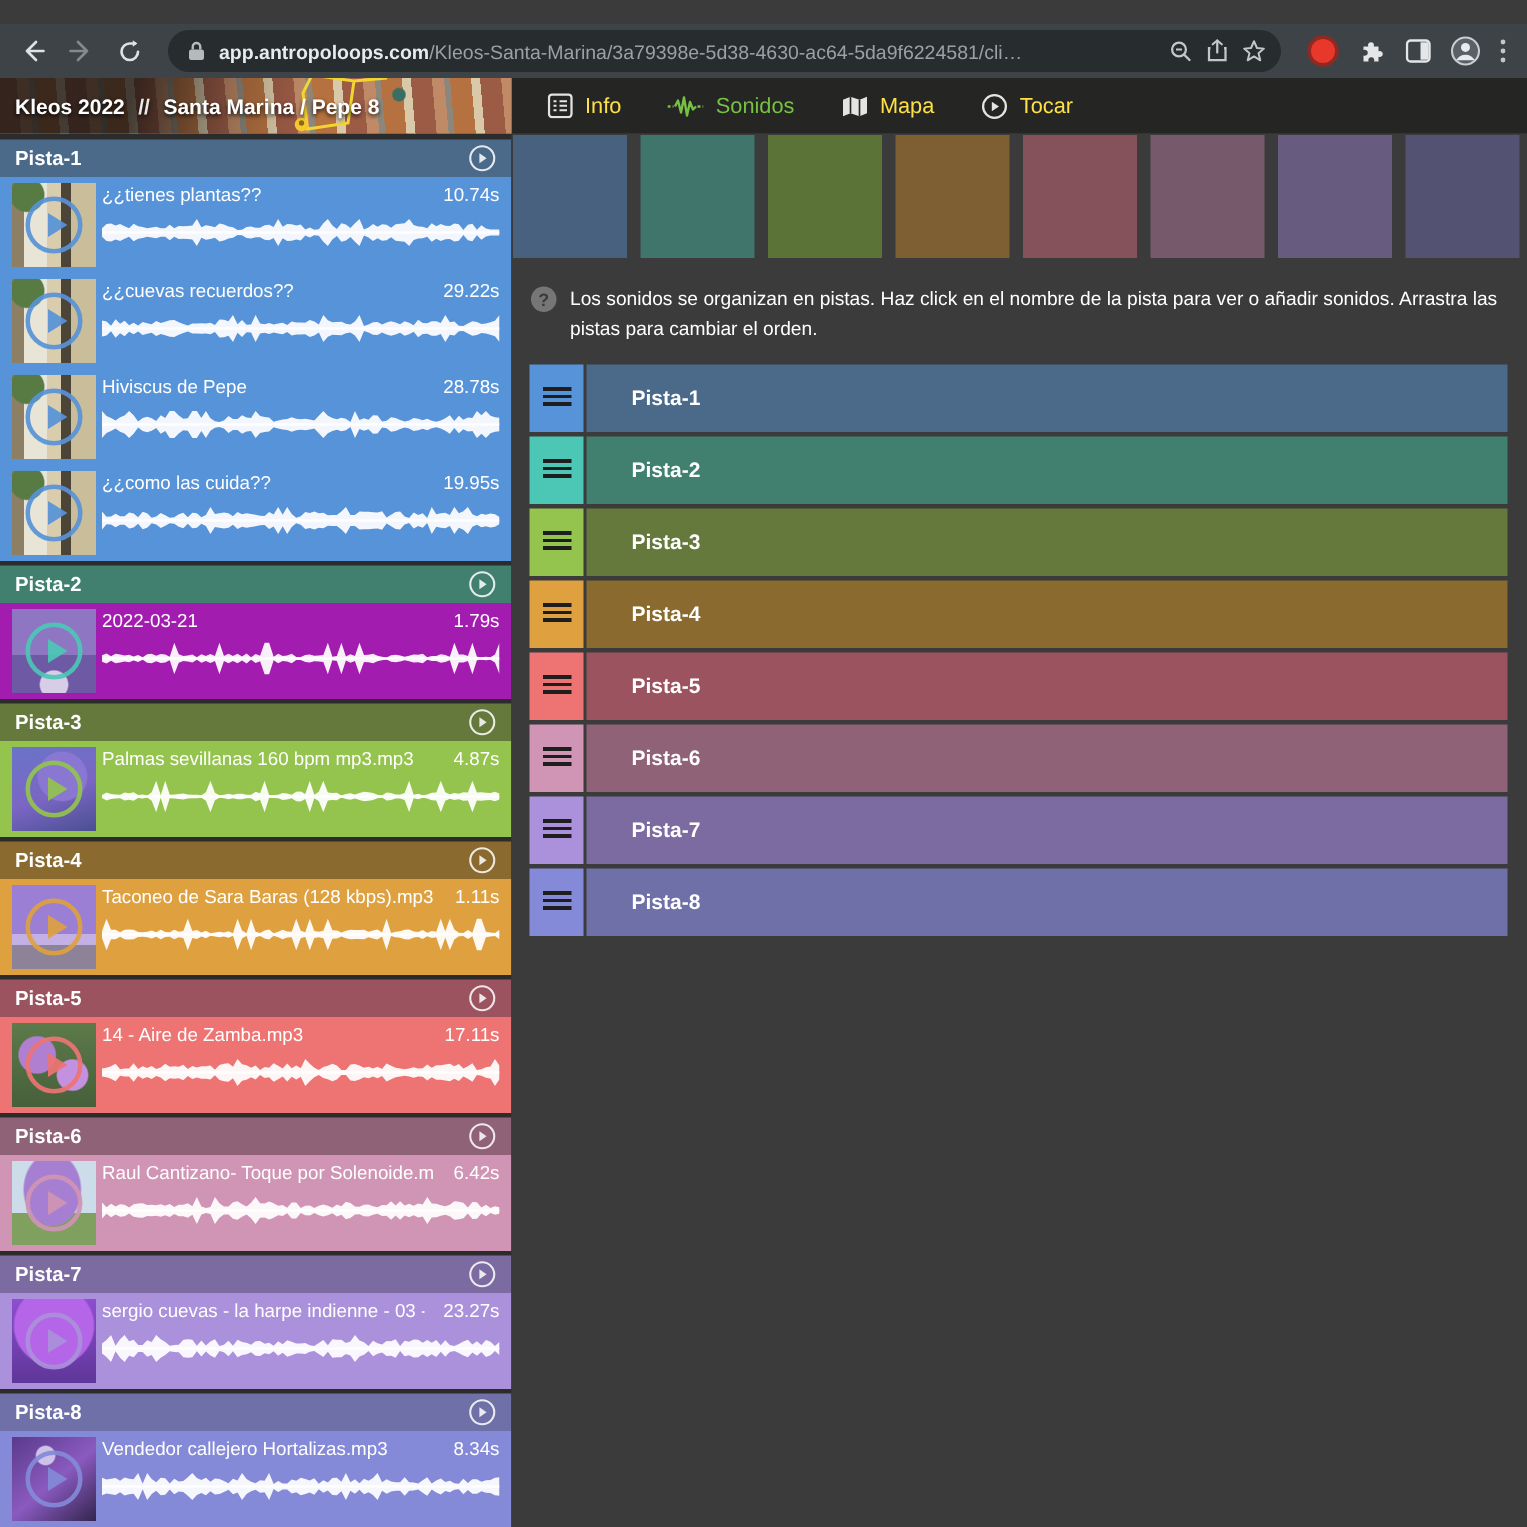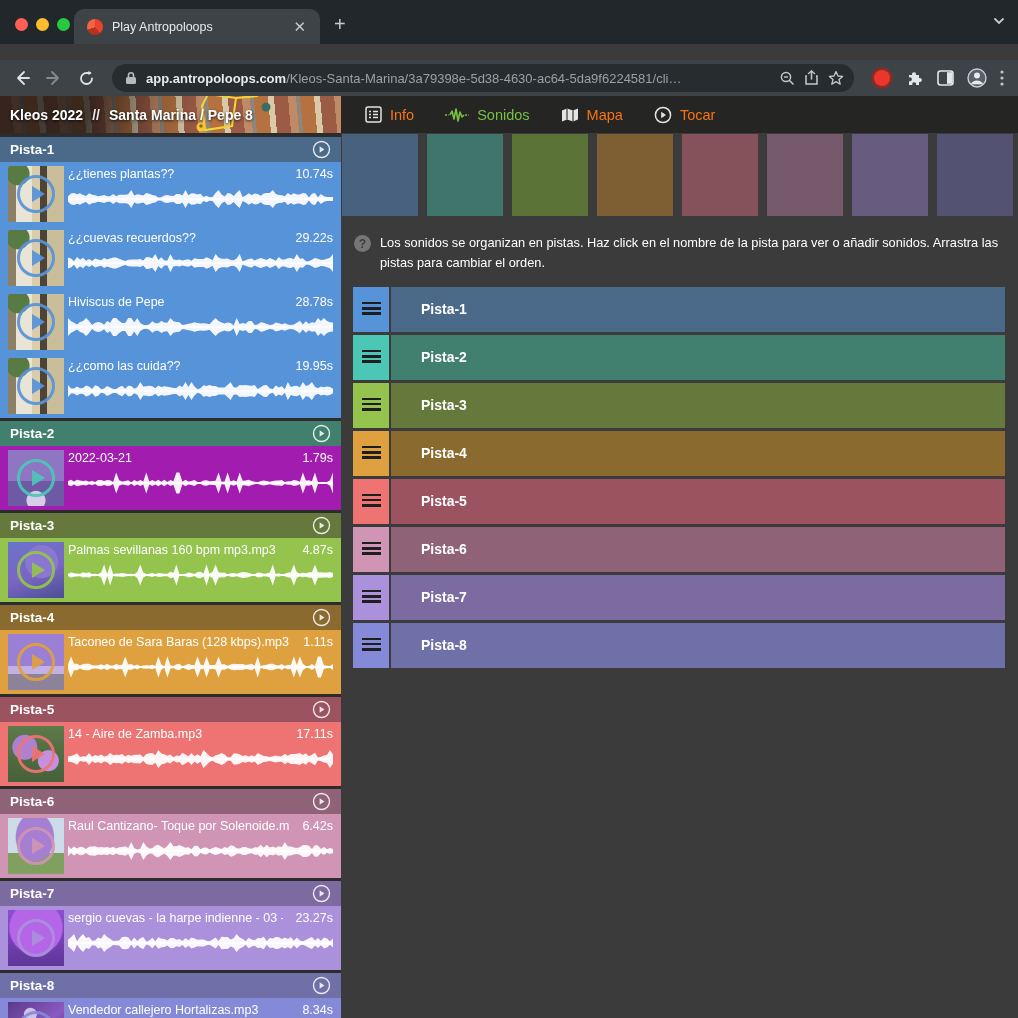--- a/index.html
+++ b/index.html
@@ -35,21 +35,21 @@
   .bc-map { position:relative; width:341px; flex:0 0 auto; overflow:hidden;
     background:
       radial-gradient(circle at 78% 30%, #3a6e62 0 4px, transparent 5px),
       linear-gradient(100deg, rgba(25,20,18,.78) 0 26%, rgba(25,20,18,.25) 45%, rgba(25,20,18,0) 60%),
       repeating-linear-gradient(85deg, #9c5b45 0 14px, #c08a66 14px 22px, #8d877b 22px 26px, #b5713f 26px 40px, #d9c9a8 40px 46px),
       #a87c58; }
   .bc-map svg.overlay { position:absolute; inset:0; }
   .bc-text { position:absolute; left:10px; top:0; height:100%; display:flex; align-items:center; gap:9px;
              color:#fff; font-size:14px; font-weight:bold; text-shadow:0 1px 3px rgba(0,0,0,.85); white-space:nowrap; }
   .appnav { display:flex; align-items:center; gap:31px; margin-left:24px; }
-  .nav-item { display:flex; align-items:center; gap:8px; color:#f97316; font-size:14.5px; }
+  .nav-item { display:flex; align-items:center; gap:8px; color:#fde047; font-size:14.5px; }
   .nav-item.active { color:#76c043; }
   .hdr-right { margin-left:auto; display:flex; align-items:center; gap:11px; padding-right:9px; }
   .lang { font-size:13px; font-weight:bold; }
   .lang.on { color:#fff; } .lang.off { color:#5e5e5c; }
   .counter { color:#eee; font-size:11.5px; font-weight:bold; letter-spacing:.3px; }
 
   
   .content { display:flex; height:948px; }
   .sidebar { width:341px; flex:0 0 auto; background:#2c2c2c; overflow:hidden; padding-top:4px; }
   .main { flex:1; min-width:0; background:#3b3b3b; }
@@ -103,38 +103,20 @@
   .rowbody { flex:1; display:flex; align-items:center; padding-left:30px; }
   .rowbody .lbl { color:#fff; font-size:14px; font-weight:bold; }
 
   svg { display:block; }
 </style>
 </head>
 <body>
 
 <div class="stage">
 
-  <div class="tabstrip">
-    <div class="traffic">
-      <span class="tl-red"></span>
-      <span class="tl-yellow"></span>
-      <span class="tl-green"></span>
-    </div>
-    <div class="tab">
-      <span class="favicon"></span>
-      <span class="tab-title">Play Antropoloops</span>
-      <span class="tab-close">✕</span>
-    </div>
-    <div class="newtab">+</div>
-    <div class="strip-chevron">
-      <svg width="14" height="14" viewBox="0 0 14 14">
-          <path d="M3 5 L7 9 L11 5" stroke="#c7cbcf" stroke-width="1.8" fill="none" stroke-linecap="round"></path>
-        </svg>
-    </div>
-  </div>
 
   <div class="toolbar">
     <span class="navbtn">
       <svg width="18" height="18" viewBox="0 0 18 18">
           <path d="M11 3 L5 9 L11 15 M5 9 H16" stroke="#dfe2e5" stroke-width="1.8" fill="none" stroke-linecap="round" stroke-linejoin="round"></path>
         </svg>
     </span>
     <span class="navbtn">
       <svg width="18" height="18" viewBox="0 0 18 18">
           <path d="M7 3 L13 9 L7 15 M13 9 H2" stroke="#85898d" stroke-width="1.8" fill="none" stroke-linecap="round" stroke-linejoin="round"></path>

